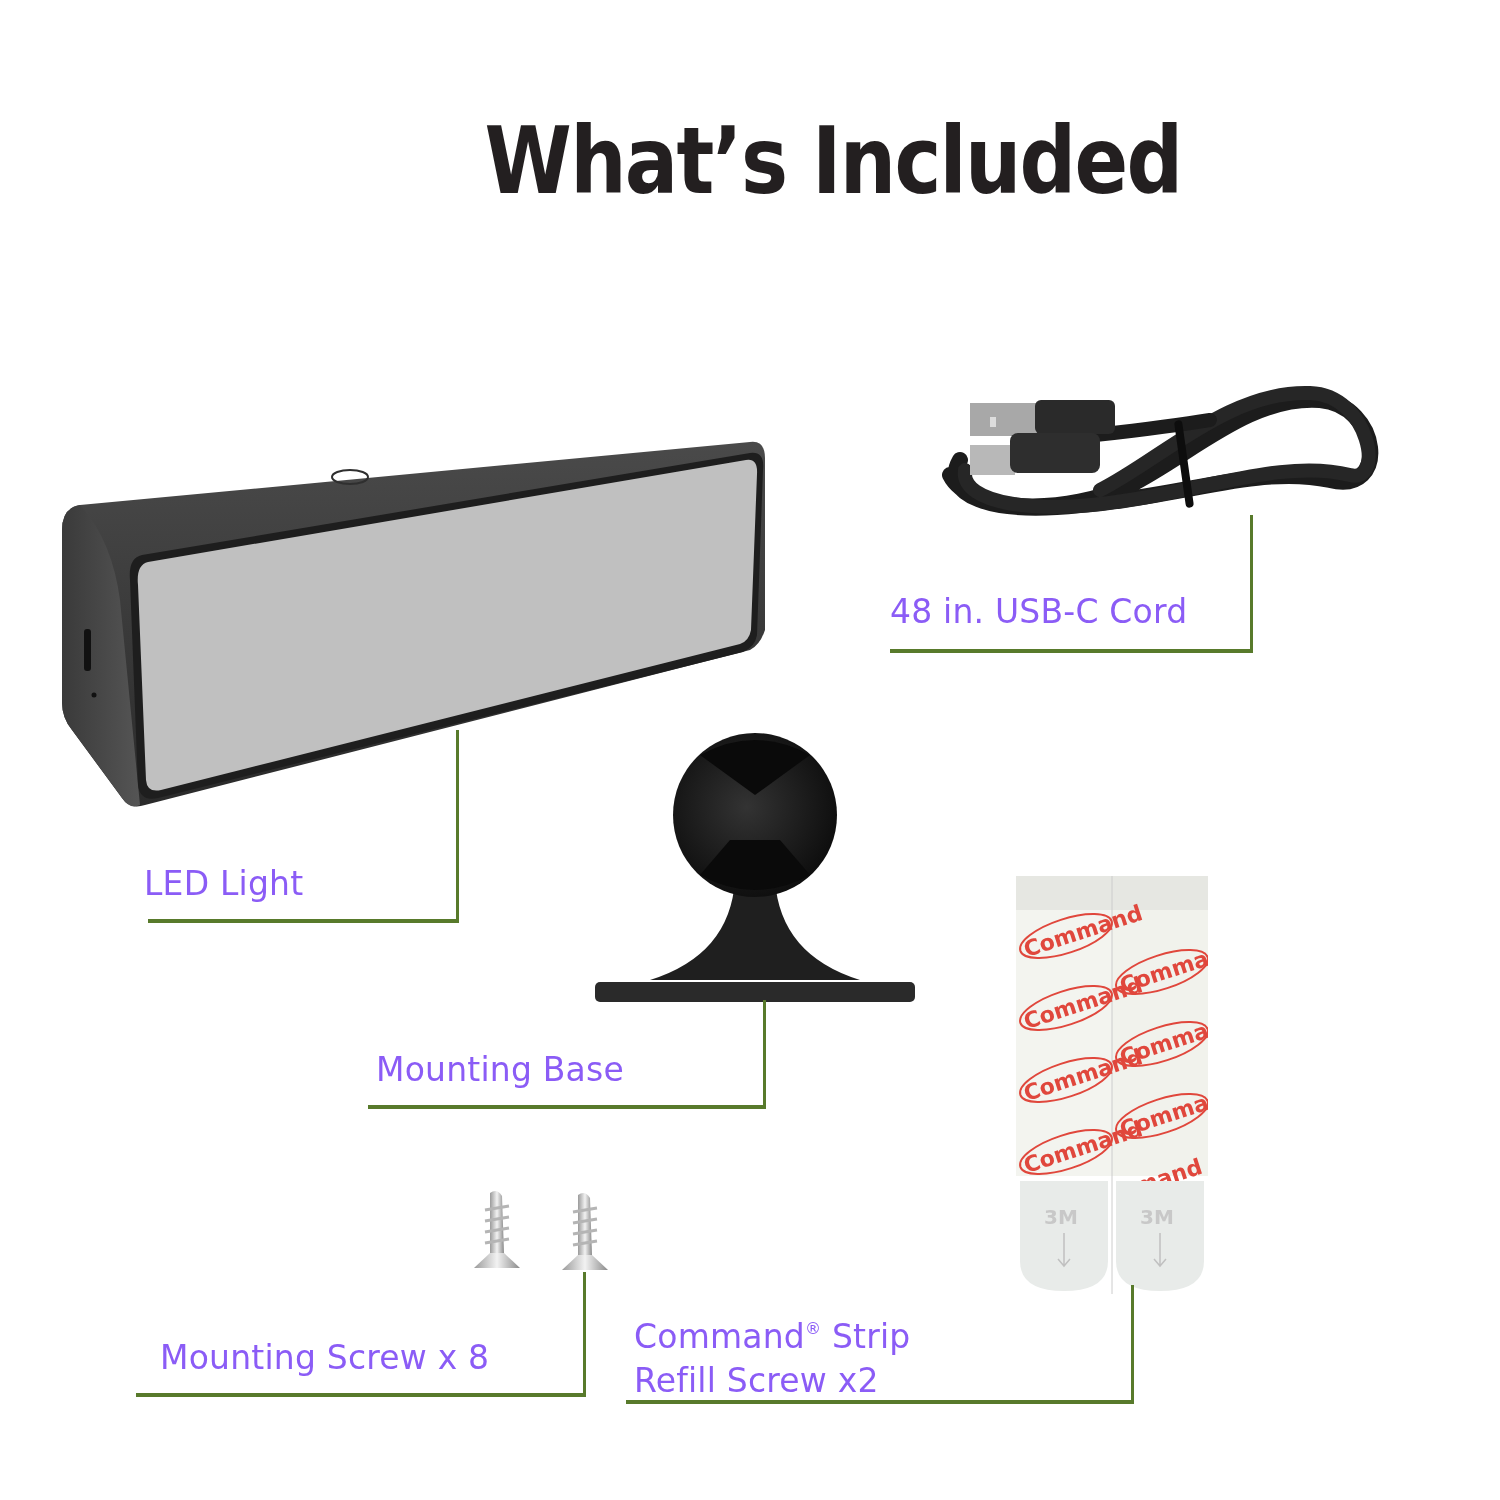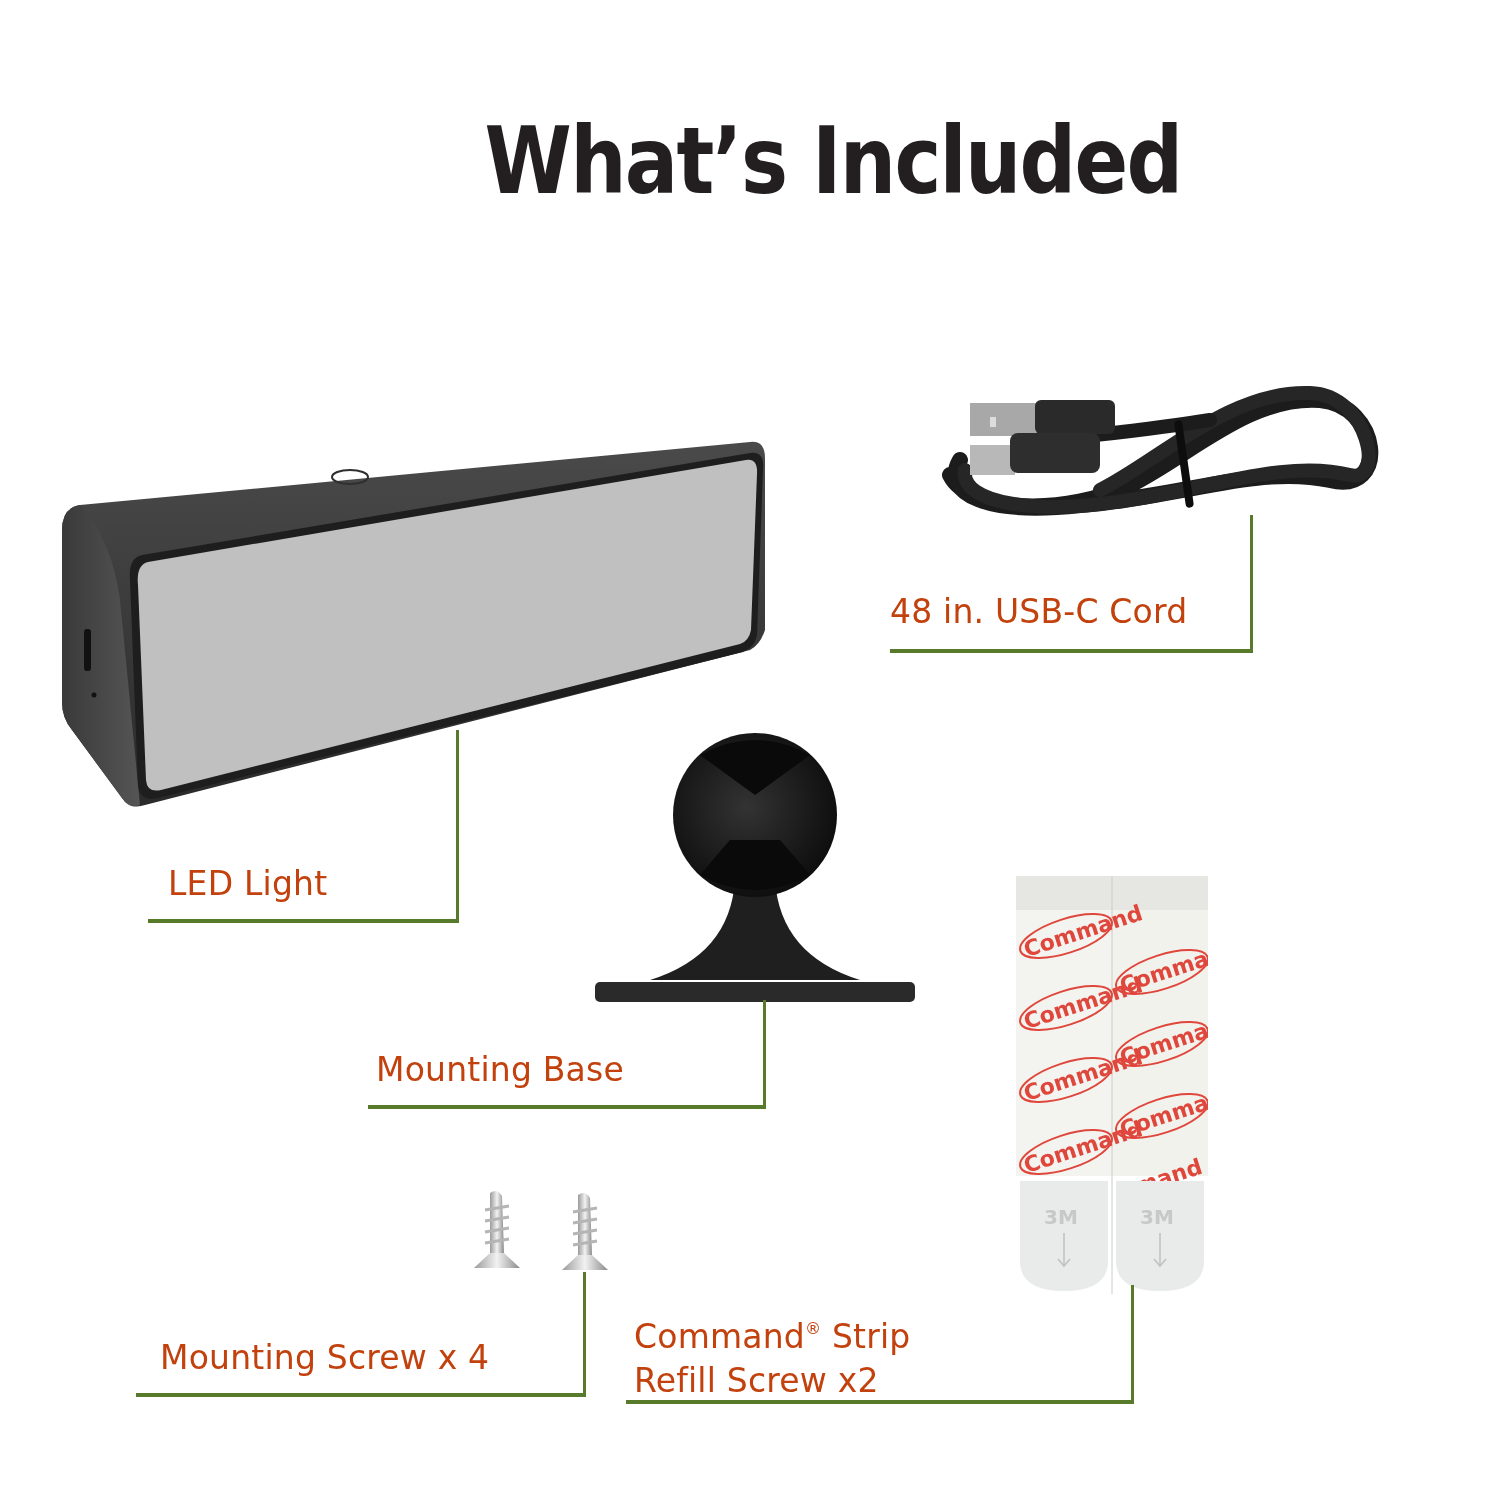--- a/index.html
+++ b/index.html
@@ -1,21 +1,21 @@
 <!DOCTYPE html>
 <html><head>
 <meta charset="utf-8">
 <style>
   html, body { margin: 0; padding: 0; background: #ffffff; }
   body { width: 1500px; height: 1500px; position: relative; overflow: hidden;
          font-family: "DejaVu Sans", "Liberation Sans", sans-serif; color: #111; }
   .title { position: absolute; left: 0; width: 1666px; top: 108px; text-align: center;
            font-family: "DejaVu Sans", sans-serif; font-weight: bold; font-size: 92px;
            letter-spacing: -2px; color: #231f20; transform: scaleX(0.86); transform-origin: 833px 0; }
-  .label { position: absolute; font-size: 33px; color: #c2410c; line-height: 44px; white-space: nowrap;
+  .label { position: absolute; font-size: 33px; color: #8b5cf6; line-height: 44px; white-space: nowrap;
            font-family: "DejaVu Sans", sans-serif; letter-spacing: 0.2px; }
   .hline { position: absolute; height: 4px; background: #587a2b; }
   .vline { position: absolute; width: 3px; background: #587a2b; }
   .item { position: absolute; }
   sup.reg { font-size: 16px; vertical-align: 14px; }
 </style>
 </head>
 <body>
 
 <div class="title">What’s Included</div>
@@ -34,21 +34,21 @@
   <path d="M20,65 L690,2 Q705,0 705,18 L705,190 Q700,205 690,210 L85,365 Q70,370 62,358 L12,290 Q2,278 2,262 L2,90 Q2,68 20,65 Z" fill="url(#bodyg)"></path>
   <path d="M2,90 L2,262 Q2,278 12,290 L62,358 Q70,370 80,365 L60,160 Q52,100 20,65 Q2,68 2,90 Z" fill="url(#sideg)"></path>
   <path d="M82,115 L690,13 Q705,11 703,30 L697,195 Q695,207 683,212 L98,358 Q80,362 78,345 L70,140 Q68,118 82,115 Z" fill="#1e1e1e"></path>
   <path d="M88,122 L686,20 Q698,18 697,34 L691,190 Q689,201 680,204 L101,350 Q87,353 86,340 L78,145 Q76,125 88,122 Z" fill="#c0c0c0"></path>
   <rect x="24" y="189" width="7" height="42" rx="3" fill="#111"></rect>
   <circle cx="34" cy="255" r="2.5" fill="#111"></circle>
   <ellipse cx="290" cy="37" rx="18" ry="7" fill="none" stroke="#2f2f2f" stroke-width="2"></ellipse>
 </svg>
 <div class="vline" style="left:456px;top:730px;height:193px"></div>
 <div class="hline" style="left:148px;top:919px;width:311px"></div>
-<div class="label" style="left:168px;top:862px">LED Light</div>
+<div class="label" style="left:144px;top:862px">LED Light</div>
 
 <svg class="item" style="left:930px;top:365px" width="460" height="170" viewBox="0 0 460 170">
   <g fill="none" stroke="#1c1c1c" stroke-linecap="round">
     <path d="M30,95 C10,130 60,150 150,140 C260,130 330,100 400,115 C460,130 450,40 390,35 C320,30 260,90 200,120 C140,150 40,150 20,110" stroke-width="16"></path>
     <path d="M35,105 C30,140 110,150 200,135 C290,120 360,95 420,110 C455,120 440,30 380,28 C300,25 230,95 170,125" stroke-width="14" stroke="#262626"></path>
     <path d="M100,78 C160,70 220,65 280,55" stroke-width="14"></path>
   </g>
   <rect x="40" y="38" width="70" height="33" fill="#a8a8a8"></rect>
   <rect x="60" y="52" width="6" height="10" fill="#ddd"></rect>
   <rect x="105" y="35" width="80" height="34" rx="6" fill="#2a2a2a"></rect>
@@ -99,21 +99,21 @@
   <g stroke="#b5b5b5" stroke-width="3">
       <line x1="13" y1="22" x2="37" y2="18"></line>
       <line x1="13" y1="33" x2="37" y2="29"></line>
       <line x1="13" y1="44" x2="37" y2="40"></line>
       <line x1="13" y1="55" x2="37" y2="51"></line>
     </g>
   <path d="M18,65 L32,65 L48,80 L2,80 Z" fill="url(#scg)"></path>
 </svg>
 <div class="vline" style="left:583px;top:1272px;height:125px"></div>
 <div class="hline" style="left:136px;top:1393px;width:450px"></div>
-<div class="label" style="left:160px;top:1336px">Mounting Screw x 4</div>
+<div class="label" style="left:160px;top:1336px">Mounting Screw x 8</div>
 
 <svg class="item" style="left:1016px;top:876px" width="192" height="418" viewBox="0 0 192 418">
   <rect x="0" y="0" width="96" height="300" fill="#f3f4ef"></rect>
   <rect x="96" y="0" width="96" height="300" fill="#f1f2ec"></rect>
   <rect x="0" y="0" width="192" height="34" fill="#e6e7e2"></rect>
   <line x1="96" y1="0" x2="96" y2="418" stroke="#ccc" stroke-width="1"></line>
   <g font-family="DejaVu Sans, sans-serif" font-weight="bold" font-size="22" fill="#e0473c">
     <text x="6" y="68" transform="rotate(-18 50 60)">Command</text>
     <text x="6" y="140" transform="rotate(-18 50 132)">Command</text>
     <text x="6" y="212" transform="rotate(-18 50 204)">Command</text>

